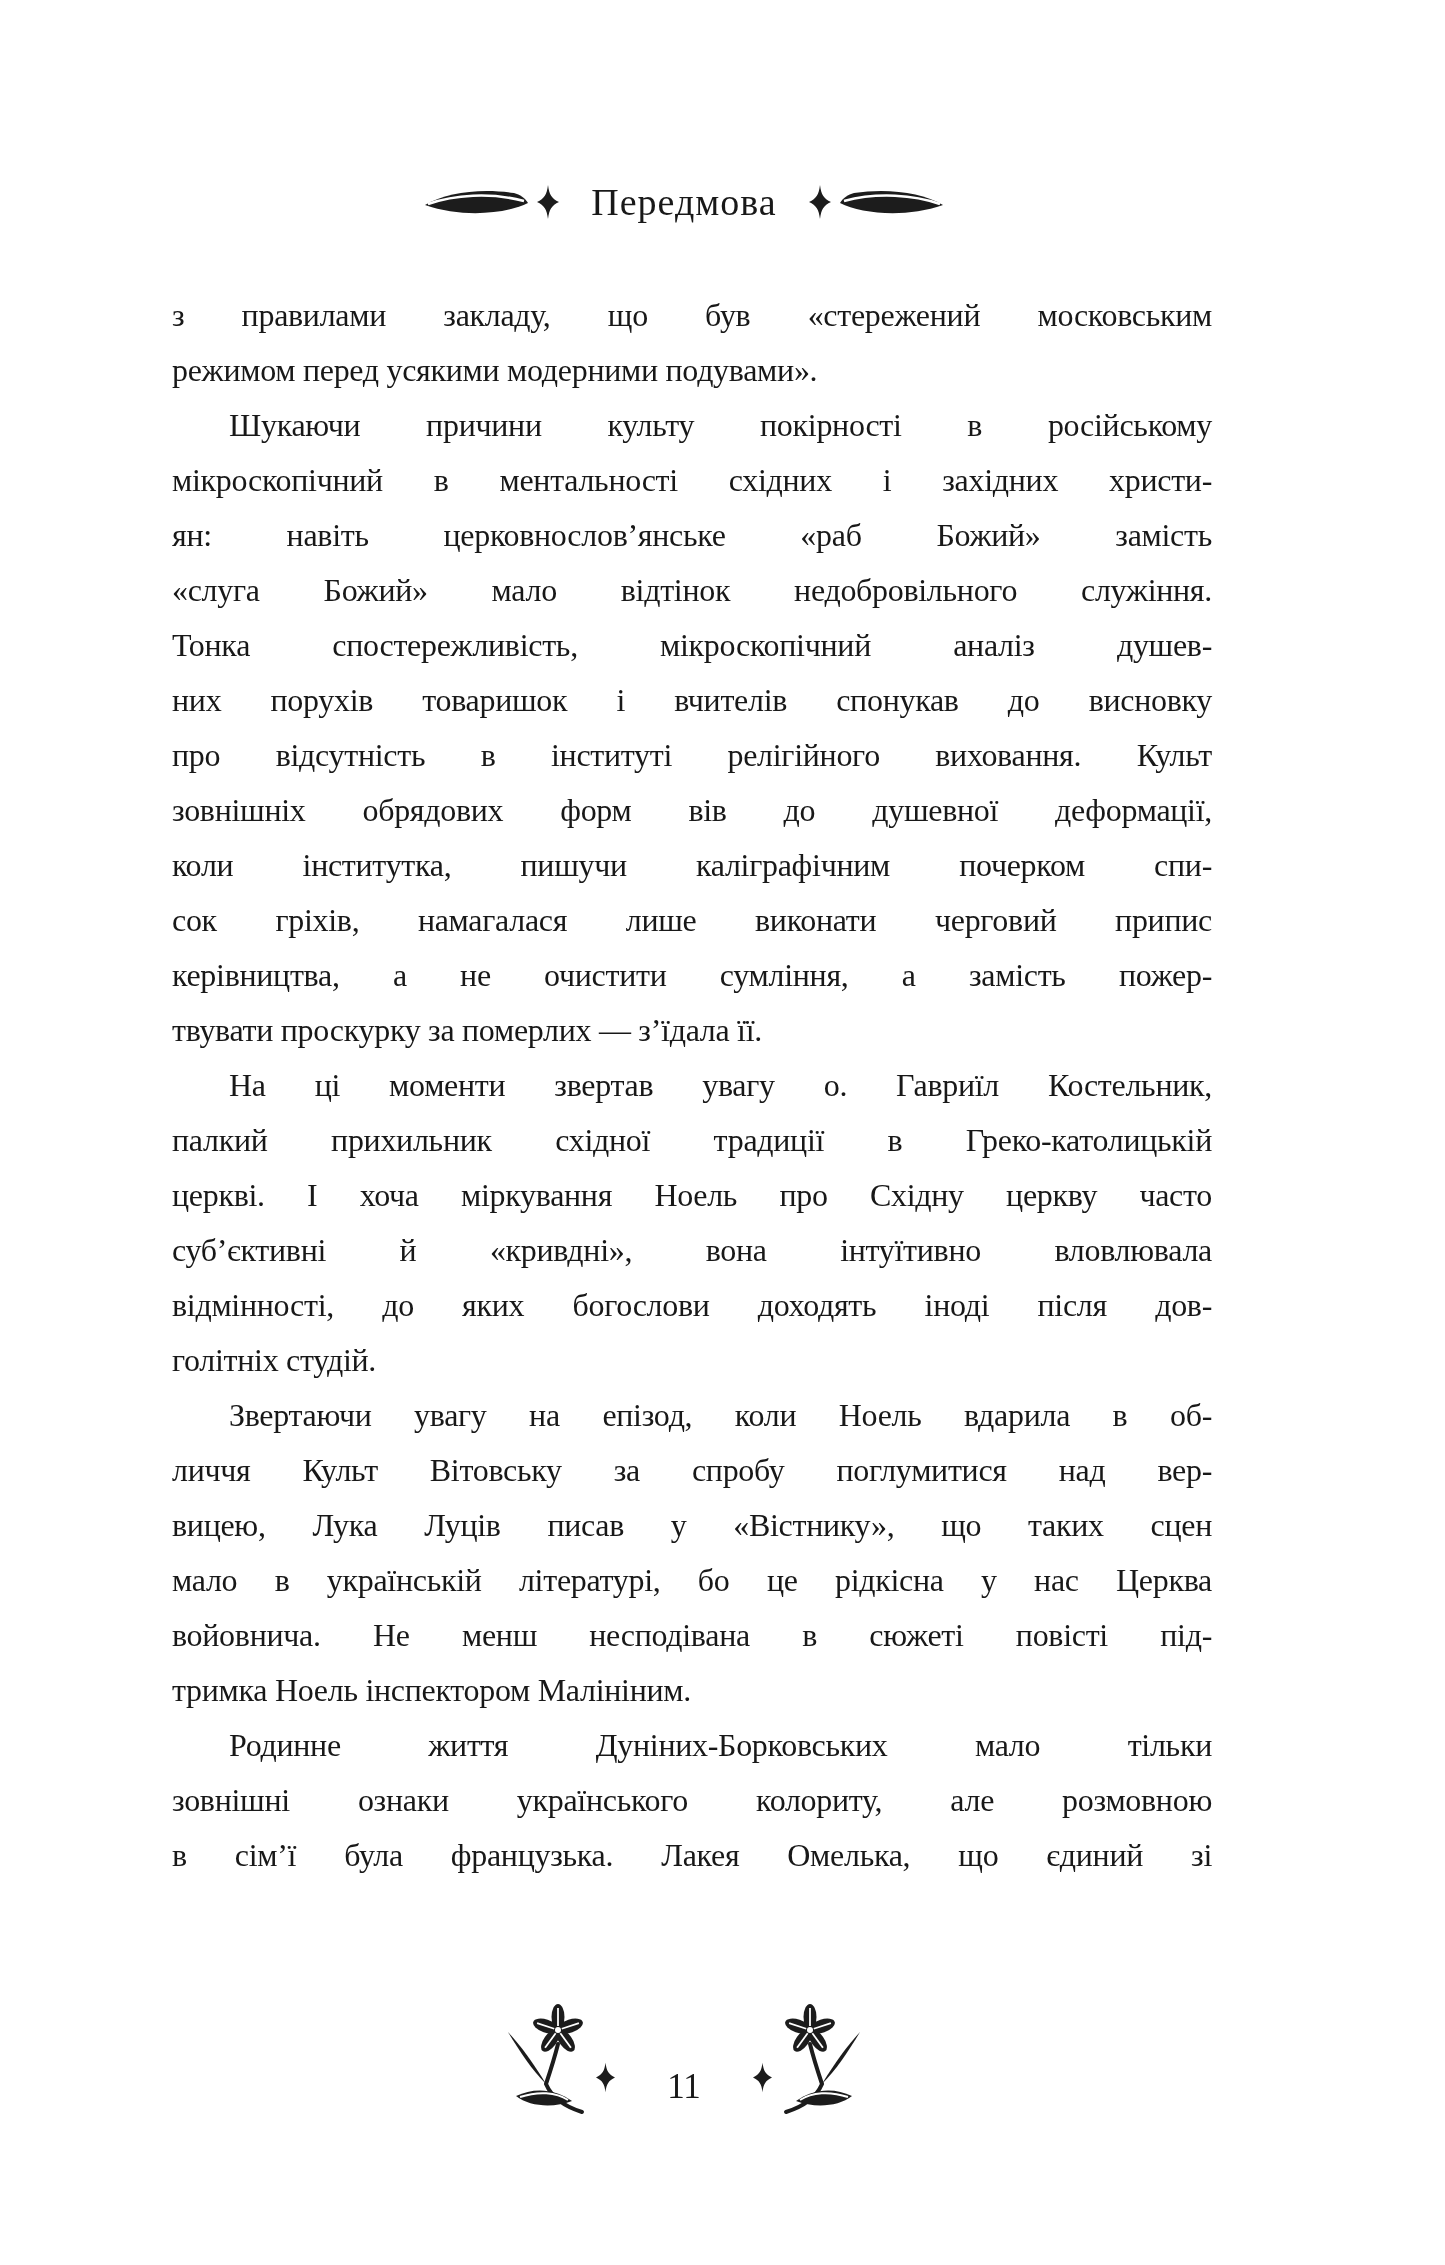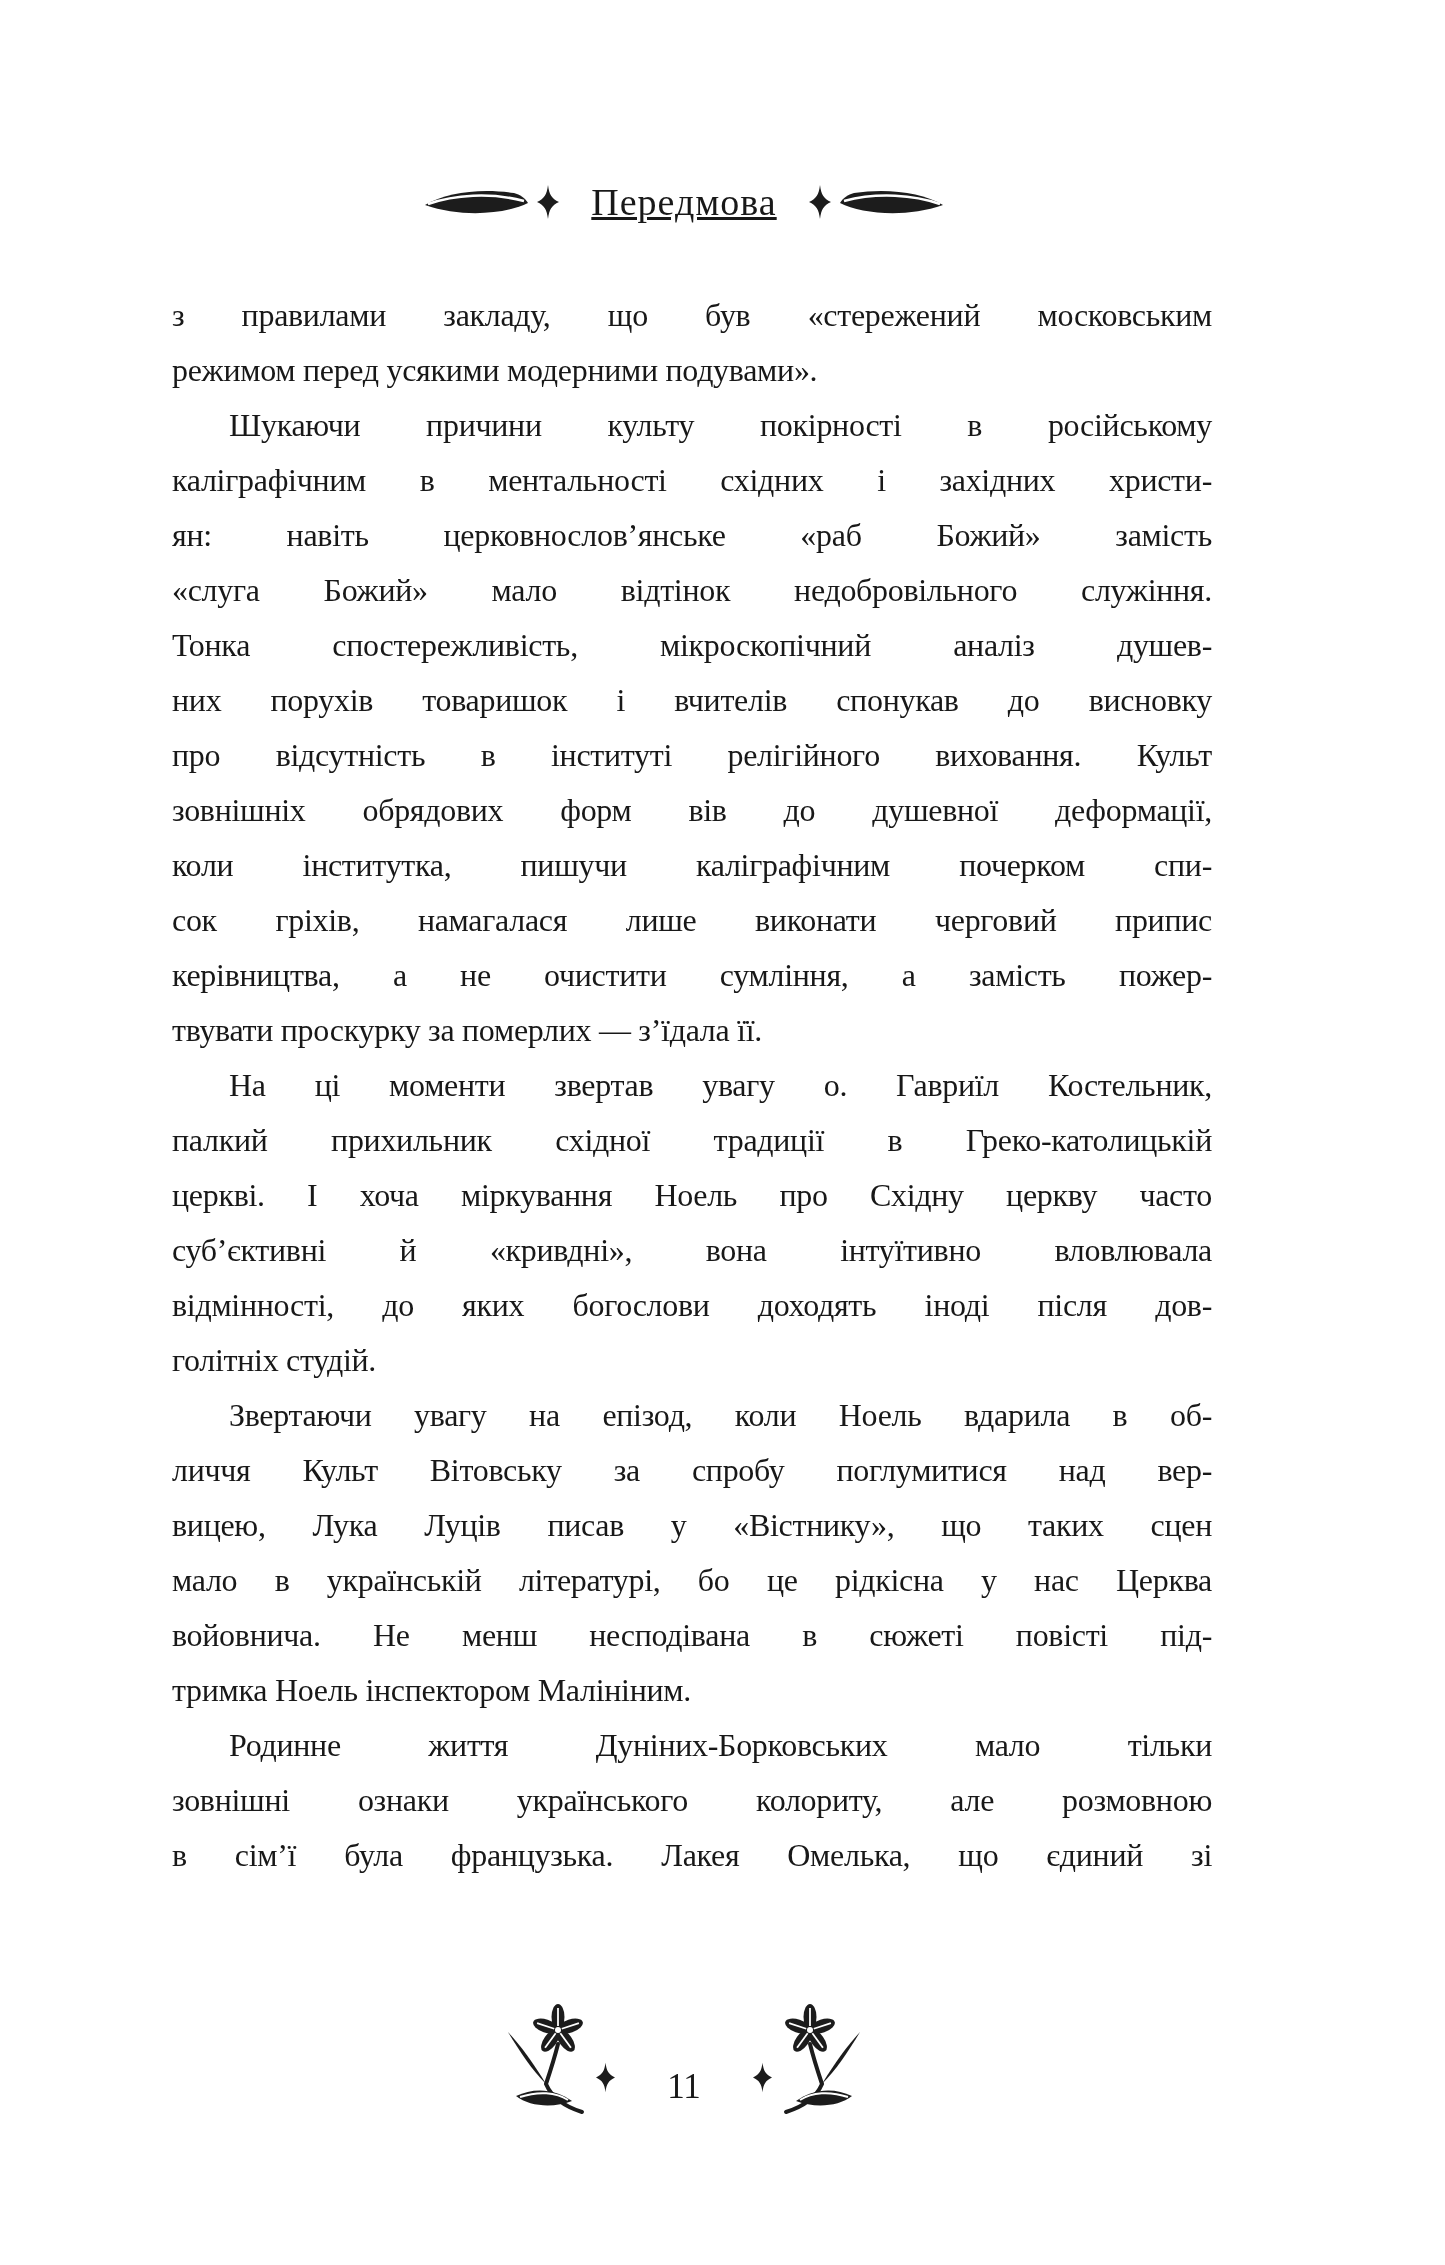--- a/index.html
+++ b/index.html
@@ -21,21 +21,20 @@
   
   .chapter-header {
     position: absolute;
     left: 164px;
     top: 176px;
     width: 1040px;
     height: 52px;
     display: flex;
     align-items: center;
     justify-content: center;
-    text-decoration: underline;
   }
   .chapter-title {
     margin: 0 24px;
     font-size: 38px;
     font-weight: normal;
     letter-spacing: 1px;
     line-height: 1;
     white-space: nowrap;
   }
   .leaf-svg { width: 105px; height: 28px; display: block; }
@@ -105,21 +104,21 @@
     <svg class="leaf-svg flip" viewBox="0 0 105 28" aria-hidden="true">
       <path d="M1,17 C22,4 58,0 90,5 C96,6.5 101,10 104,15 C82,26 38,30 1,17 Z" fill="#1c1c1c"></path>
       <path d="M4,16 C30,7 66,4 100,13" stroke="#ffffff" stroke-width="2.6" fill="none"></path>
     </svg>
   </header>
 
   <main class="text-block" id="text-block">
       <div class="line">з правилами закладу, що був «стережений московським</div>
       <div class="line para-end">режимом перед усякими модерними подувами».</div>
       <div class="line indent">Шукаючи причини культу покірності в російському</div>
-      <div class="line">каліграфічним в ментальності східних і західних христи-</div>
+      <div class="line">мікроскопічний в ментальності східних і західних христи-</div>
       <div class="line">ян: навіть церковнослов’янське «раб Божий» замість</div>
       <div class="line">«слуга Божий» мало відтінок недобровільного служіння.</div>
       <div class="line">Тонка спостережливість, мікроскопічний аналіз душев-</div>
       <div class="line">них порухів товаришок і вчителів спонукав до висновку</div>
       <div class="line">про відсутність в інституті релігійного виховання. Культ</div>
       <div class="line">зовнішніх обрядових форм вів до душевної деформації,</div>
       <div class="line">коли інститутка, пишучи каліграфічним почерком спи-</div>
       <div class="line">сок гріхів, намагалася лише виконати черговий припис</div>
       <div class="line">керівництва, а не очистити сумління, а замість пожер-</div>
       <div class="line para-end">твувати проскурку за померлих — з’їдала її.</div>

